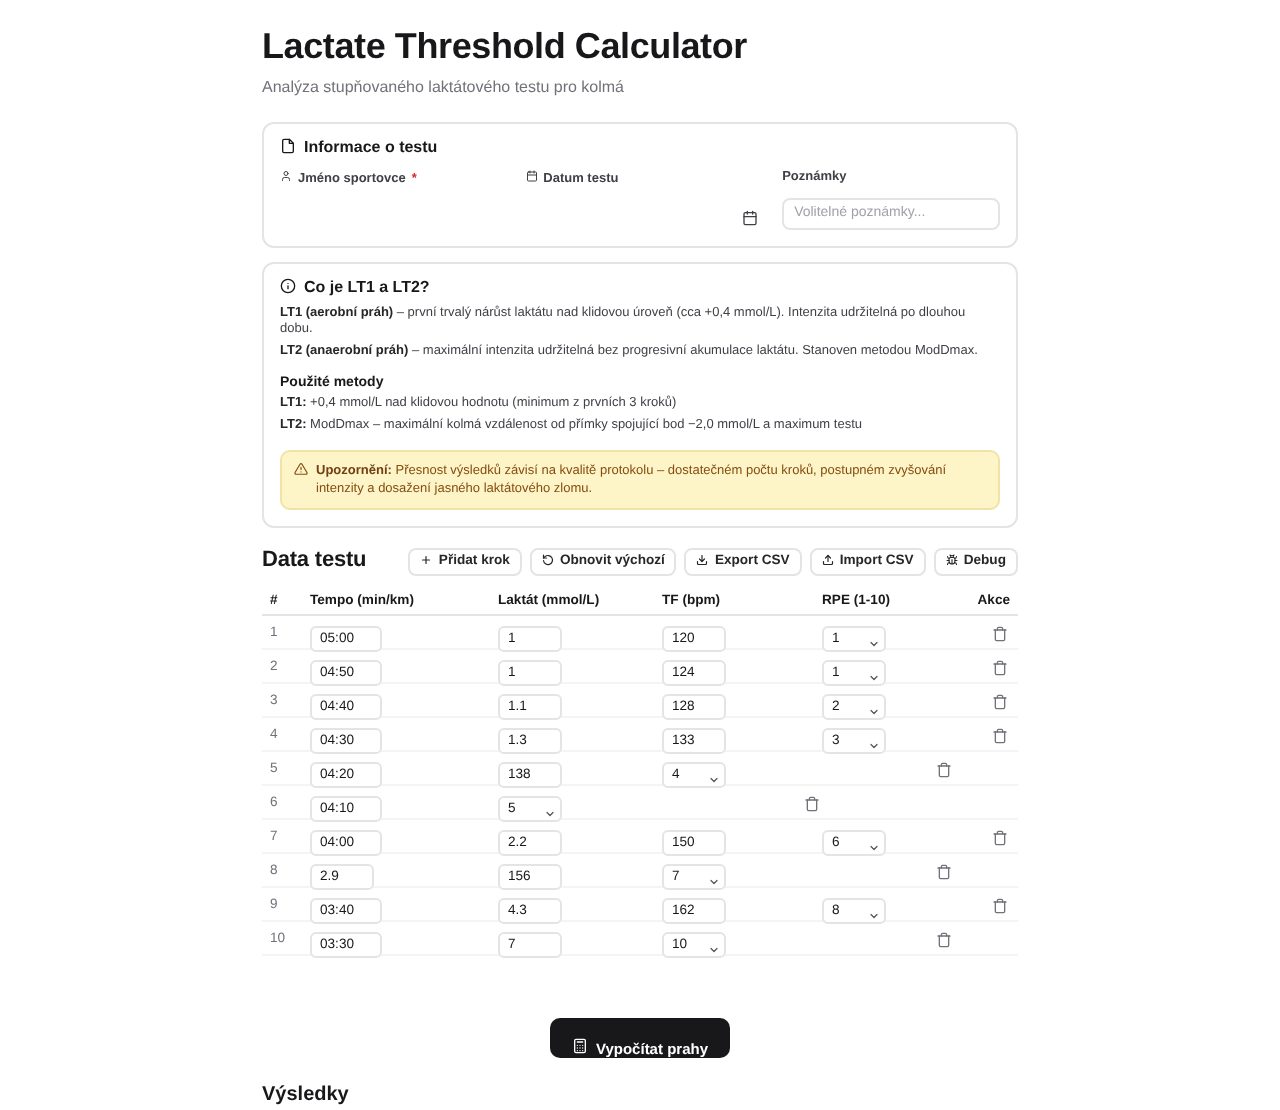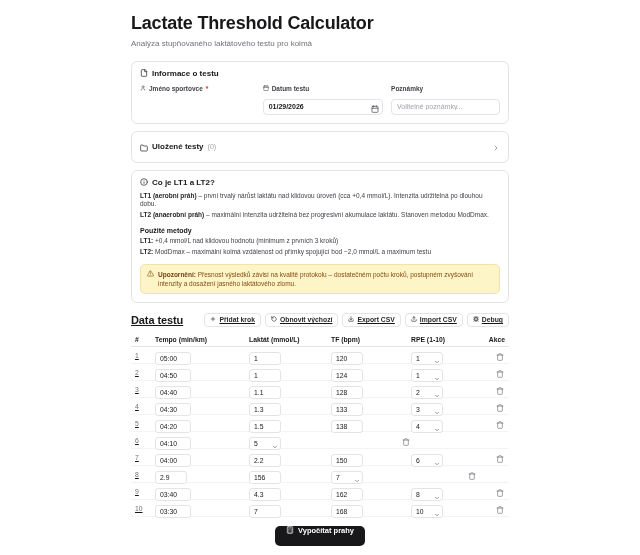--- a/index.html
+++ b/index.html
@@ -36,47 +36,47 @@
 
   .expl-body { font-size:6.5px; color:#3f3f46; line-height:1.35; }
   .expl-line { margin-top:2px; }
   .b { font-weight:700; color:#27272a; }
   .methods-title { font-size:7px; font-weight:700; color:#18181b; margin-top:6px; margin-bottom:2px; }
 
   .warn { display:flex; gap:4px; margin-top:7px; background:#fdf4c8; border:1px solid #f1e3a6;
           border-radius:5px; padding:5px 6px; font-size:6.5px; line-height:1.4; color:#854d0e; }
   .warn .b { color:#713f12; }
 
-  .section-row { display:flex; align-items:center; margin:10px 0 6px;text-decoration:underline; }
+  .section-row { display:flex; margin:10px 0 6px; }
   .section-title { font-size:11px; font-weight:700; letter-spacing:-.1px; }
   .toolbar { display:flex; gap:4px; margin-left:auto; }
   .btn-sm { display:inline-flex; align-items:center; gap:3px; border:1px solid #e4e4e7; background:#fff;
             border-radius:4px; height:14px; padding:0 5px; font-family:inherit; font-size:6.8px;
             font-weight:600; color:#27272a; cursor:pointer; white-space:nowrap; }
 
   .ttable { width:100%; }
   .trow, .thead-row { display:grid; grid-template-columns:20px 94px 82px 80px 66px 1fr;
             align-items:center; padding:0 4px; }
   .thead-row { height:14px; border-bottom:1px solid #e4e4e7; font-size:6.8px; font-weight:700; }
-  .trow { height:17px; border-bottom:1px solid #f4f4f5;text-decoration:underline; }
+  .trow { height:17px; border-bottom:1px solid #f4f4f5; }
   .cell-akce { text-align:right; }
   .row-num { font-size:6.8px; color:#71717a; }
   .tin { height:13px; border:1px solid #e4e4e7; border-radius:3px; font-family:inherit;
          font-size:6.8px; padding:0 4px; color:#18181b; outline:none; }
   .w-tempo { width:36px; } .w-num { width:32px; }
   .selwrap { position:relative; width:32px; }
   .sel { appearance:none; -webkit-appearance:none; width:32px; height:13px; border:1px solid #e4e4e7;
          border-radius:3px; background:#fff; font-family:inherit; font-size:6.8px; padding:0 0 0 4px; color:#18181b; }
   .selwrap .chev { position:absolute; right:3px; top:4px; pointer-events:none; color:#52525b; }
   .iconbtn { border:none; background:transparent; padding:1px; cursor:pointer; color:#71717a; }
 
   .cta-row { display:flex; justify-content:center; margin-top:9px; }
-  .btn-dark { display:inline-flex; align-items:flex-start; gap:4px; background:#18181b; color:#fff;
+  .btn-dark { display:inline-flex; align-items:flex-end; gap:4px; background:#18181b; color:#fff;
               border:none; border-radius:5px; height:20px; padding:0 11px; font-family:inherit;
-              font-size:7.5px; font-weight:700; cursor:pointer; }
+              font-size:7.5px; font-weight:700; cursor:pointer;margin-top:22px; }
 
   .results-title { font-size:10px; font-weight:700; margin-top:13px; }
 
   svg.ic { width:8px; height:8px; flex:none; }
   svg.ic-s { width:6px; height:6px; flex:none; }
   svg.ic-t { width:7px; height:7px; flex:none; }
 </style>
 </head>
 <body>
 
@@ -106,47 +106,35 @@
       </div>
       <div>
         <div class="field-label">
           <span><svg class="ic-s" viewBox="0 0 24 24" fill="none" stroke="currentColor" stroke-width="2" stroke-linecap="round" stroke-linejoin="round">
                 <rect x="3" y="4" width="18" height="18" rx="2"></rect>
                 <path d="M16 2v4M8 2v4M3 10h18"></path>
               </svg></span>
           <span>Datum testu</span>
         </div>
         <div class="date-wrap">
-          <input class="tx-input" type="text" value="01/29/2026" style="">
           <span class="date-pick"><svg class="ic" viewBox="0 0 24 24" fill="none" stroke="currentColor" stroke-width="2" stroke-linecap="round" stroke-linejoin="round">
                 <rect x="3" y="4" width="18" height="18" rx="2"></rect>
                 <path d="M16 2v4M8 2v4M3 10h18"></path>
               </svg></span>
         </div>
       </div>
       <div>
         <div class="field-label">
           <span>Poznámky</span>
         </div>
         <input class="tx-input" type="text" placeholder="Volitelné poznámky..." style="">
       </div>
     </div>
   </div>
 
-  <div class="card saved-card">
-    <span><svg class="ic" viewBox="0 0 24 24" fill="none" stroke="currentColor" stroke-width="2" stroke-linecap="round" stroke-linejoin="round">
-          <path d="M22 19a2 2 0 0 1-2 2H4a2 2 0 0 1-2-2V5a2 2 0 0 1 2-2h5l2 3h9a2 2 0 0 1 2 2z"></path>
-        </svg></span>
-    <span class="saved-title">Uložené testy</span>
-    <span class="saved-count">(0)</span>
-    <span class="spacer"></span>
-    <span><svg class="ic" viewBox="0 0 24 24" fill="none" stroke="#71717a" stroke-width="2" stroke-linecap="round" stroke-linejoin="round">
-          <path d="M9 18l6-6-6-6"></path>
-        </svg></span>
-  </div>
 
   <div class="card card-pad">
     <div class="card-head">
       <span><svg class="ic" viewBox="0 0 24 24" fill="none" stroke="currentColor" stroke-width="2" stroke-linecap="round" stroke-linejoin="round">
             <circle cx="12" cy="12" r="10"></circle>
             <path d="M12 16v-4M12 8h.01"></path>
           </svg></span>
       <span>Co je LT1 a LT2?</span>
     </div>
     <div class="expl-body" style="margin-top:4px;">
@@ -274,21 +262,20 @@
       <div class="cell-akce"><button class="iconbtn"><span><svg class="ic" viewBox="0 0 24 24" fill="none" stroke="currentColor" stroke-width="2" stroke-linecap="round" stroke-linejoin="round">
                 <path d="M3 6h18"></path>
                 <path d="M19 6v14a2 2 0 0 1-2 2H7a2 2 0 0 1-2-2V6"></path>
                 <path d="M8 6V4a2 2 0 0 1 2-2h4a2 2 0 0 1 2 2v2"></path>
               </svg></span></button></div>
     </div>
 
     <div class="trow">
       <div class="row-num">5</div>
       <div><input class="tin w-tempo" value="04:20" style=""></div>
-      <div><input class="tin w-num" value="1.5" style=""></div>
       <div><input class="tin w-num" value="138" style=""></div>
       <div><span class="selwrap"><select class="sel"><option>4</option></select><span class="chev"><svg class="ic-s" viewBox="0 0 24 24" fill="none" stroke="currentColor" stroke-width="2.4" stroke-linecap="round" stroke-linejoin="round">
                 <path d="m6 9 6 6 6-6"></path>
               </svg></span></span></div>
       <div class="cell-akce"><button class="iconbtn"><span><svg class="ic" viewBox="0 0 24 24" fill="none" stroke="currentColor" stroke-width="2" stroke-linecap="round" stroke-linejoin="round">
                 <path d="M3 6h18"></path>
                 <path d="M19 6v14a2 2 0 0 1-2 2H7a2 2 0 0 1-2-2V6"></path>
                 <path d="M8 6V4a2 2 0 0 1 2-2h4a2 2 0 0 1 2 2v2"></path>
               </svg></span></button></div>
     </div>
@@ -347,21 +334,20 @@
                 <path d="M3 6h18"></path>
                 <path d="M19 6v14a2 2 0 0 1-2 2H7a2 2 0 0 1-2-2V6"></path>
                 <path d="M8 6V4a2 2 0 0 1 2-2h4a2 2 0 0 1 2 2v2"></path>
               </svg></span></button></div>
     </div>
 
     <div class="trow">
       <div class="row-num">10</div>
       <div><input class="tin w-tempo" value="03:30" style=""></div>
       <div><input class="tin w-num" value="7" style=""></div>
-      <div><input class="tin w-num" value="168" style=""></div>
       <div><span class="selwrap"><select class="sel"><option>10</option></select><span class="chev"><svg class="ic-s" viewBox="0 0 24 24" fill="none" stroke="currentColor" stroke-width="2.4" stroke-linecap="round" stroke-linejoin="round">
                 <path d="m6 9 6 6 6-6"></path>
               </svg></span></span></div>
       <div class="cell-akce"><button class="iconbtn"><span><svg class="ic" viewBox="0 0 24 24" fill="none" stroke="currentColor" stroke-width="2" stroke-linecap="round" stroke-linejoin="round">
                 <path d="M3 6h18"></path>
                 <path d="M19 6v14a2 2 0 0 1-2 2H7a2 2 0 0 1-2-2V6"></path>
                 <path d="M8 6V4a2 2 0 0 1 2-2h4a2 2 0 0 1 2 2v2"></path>
               </svg></span></button></div>
     </div>
   </div>

